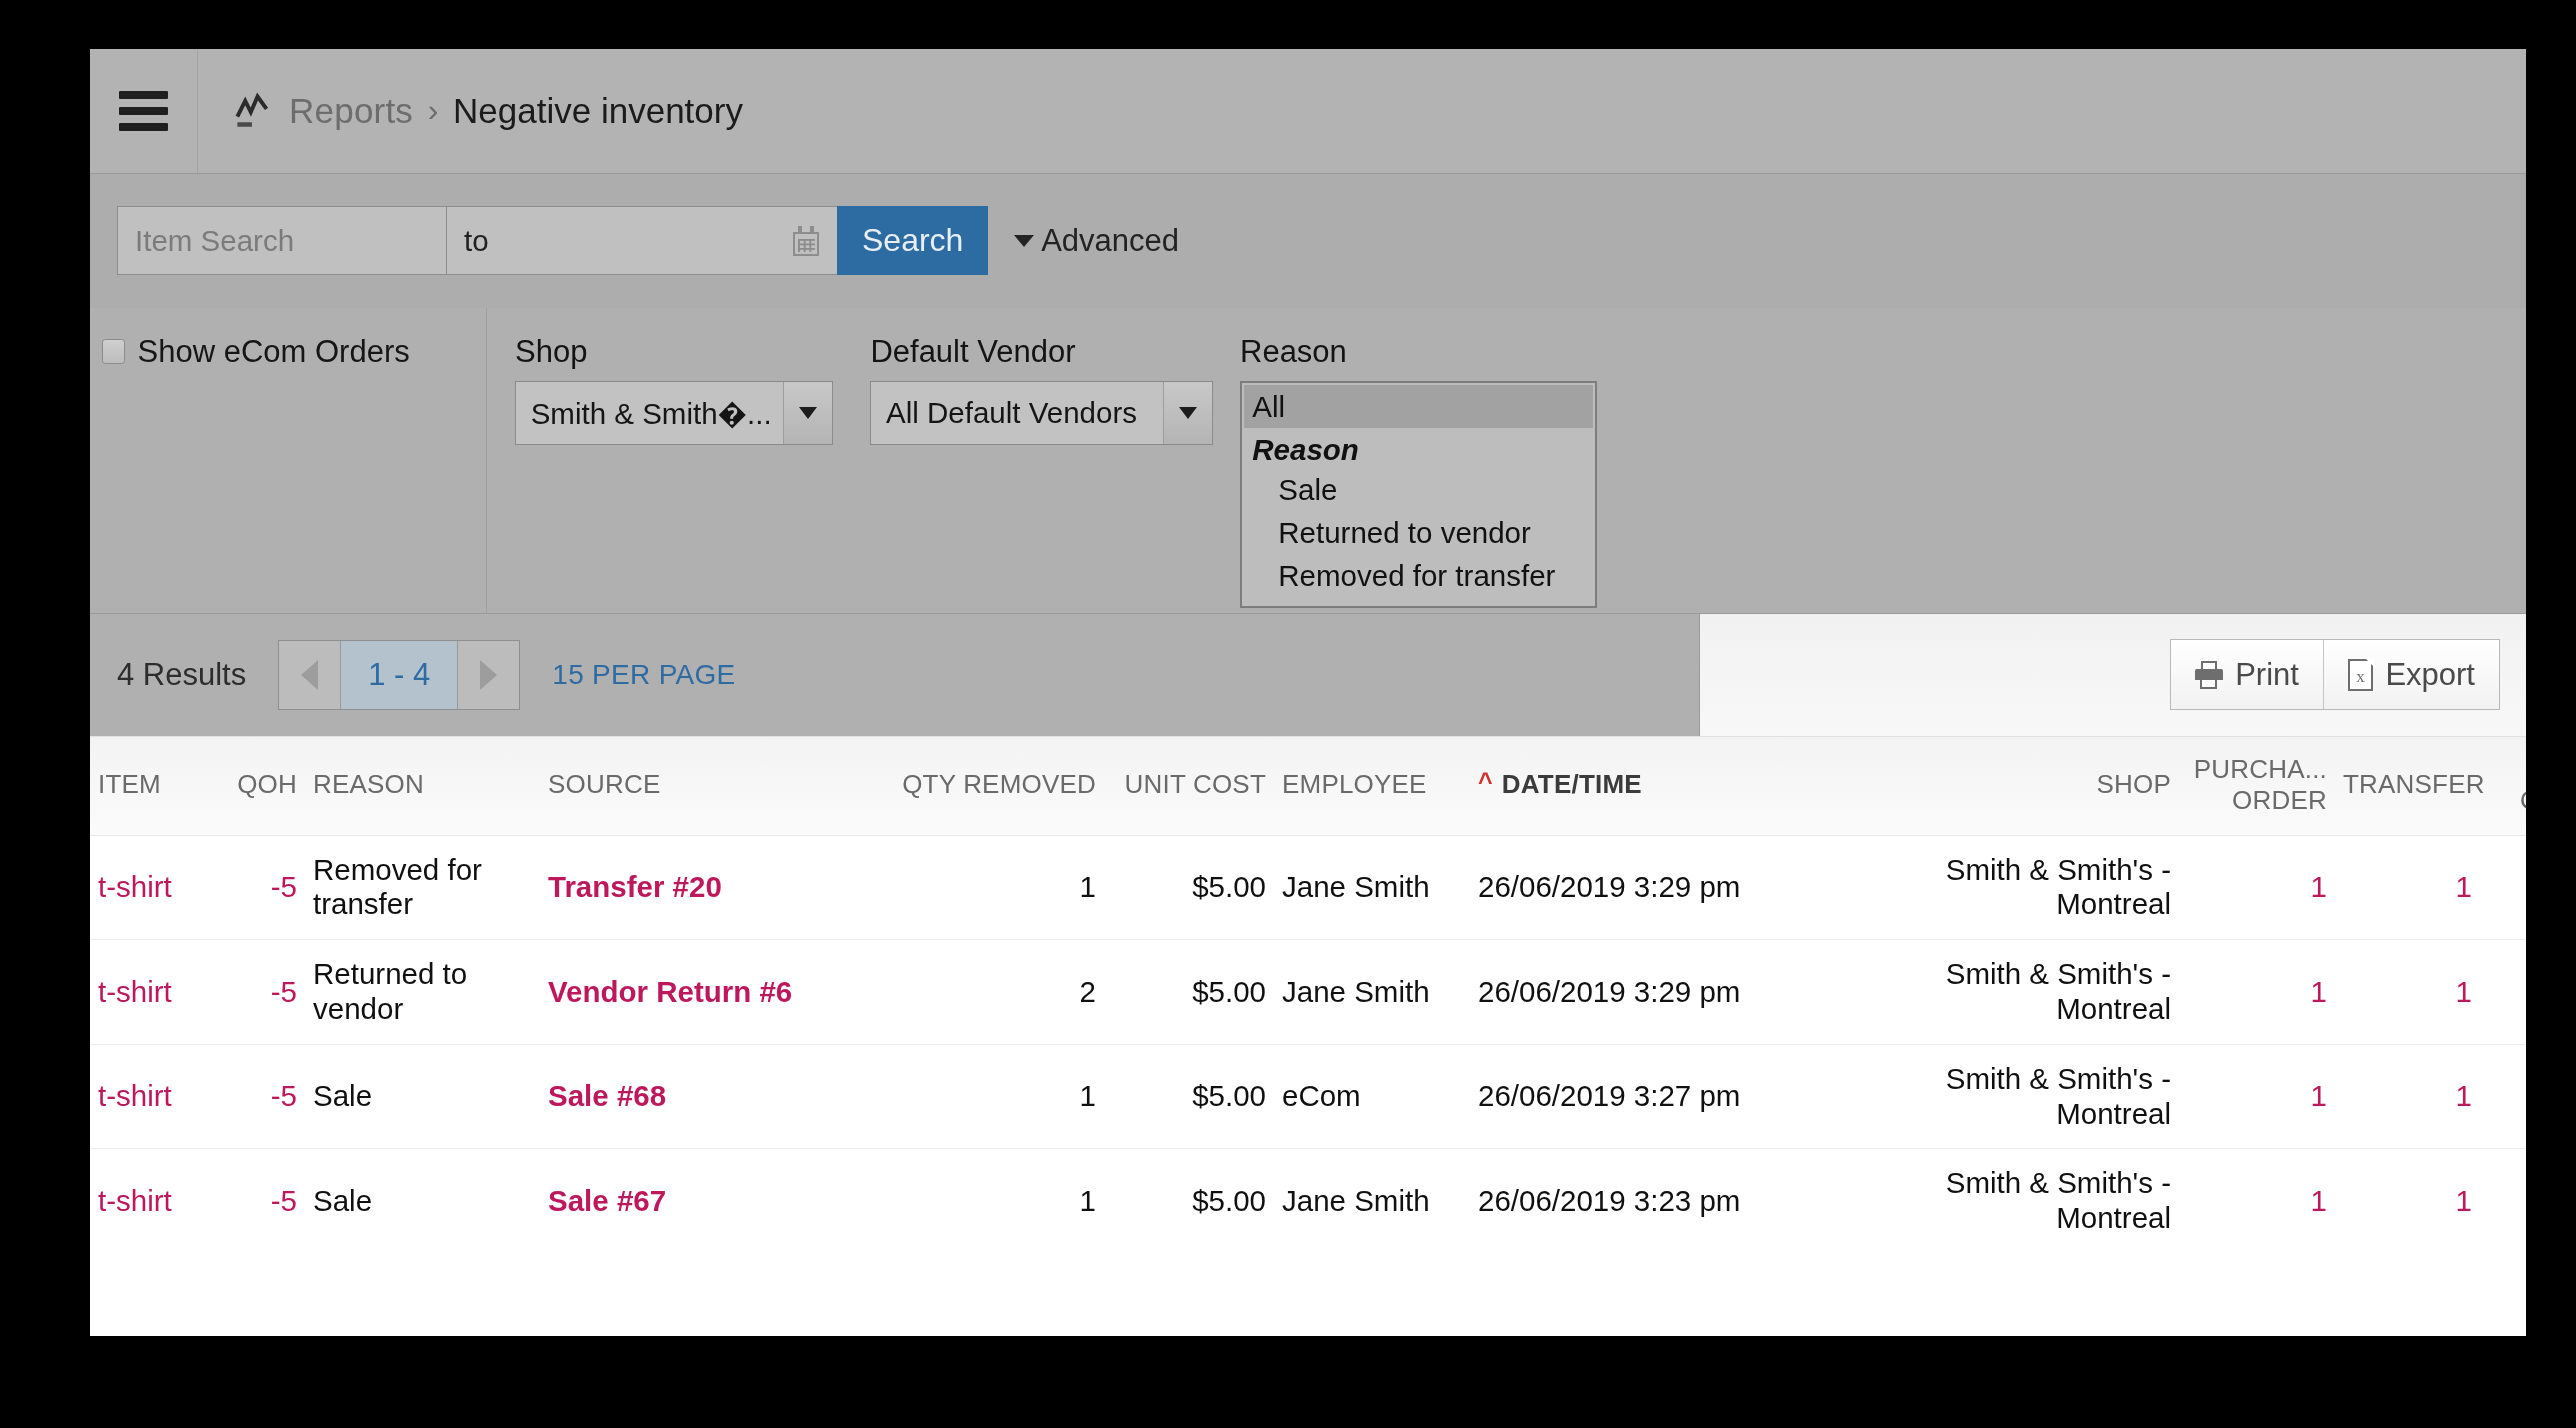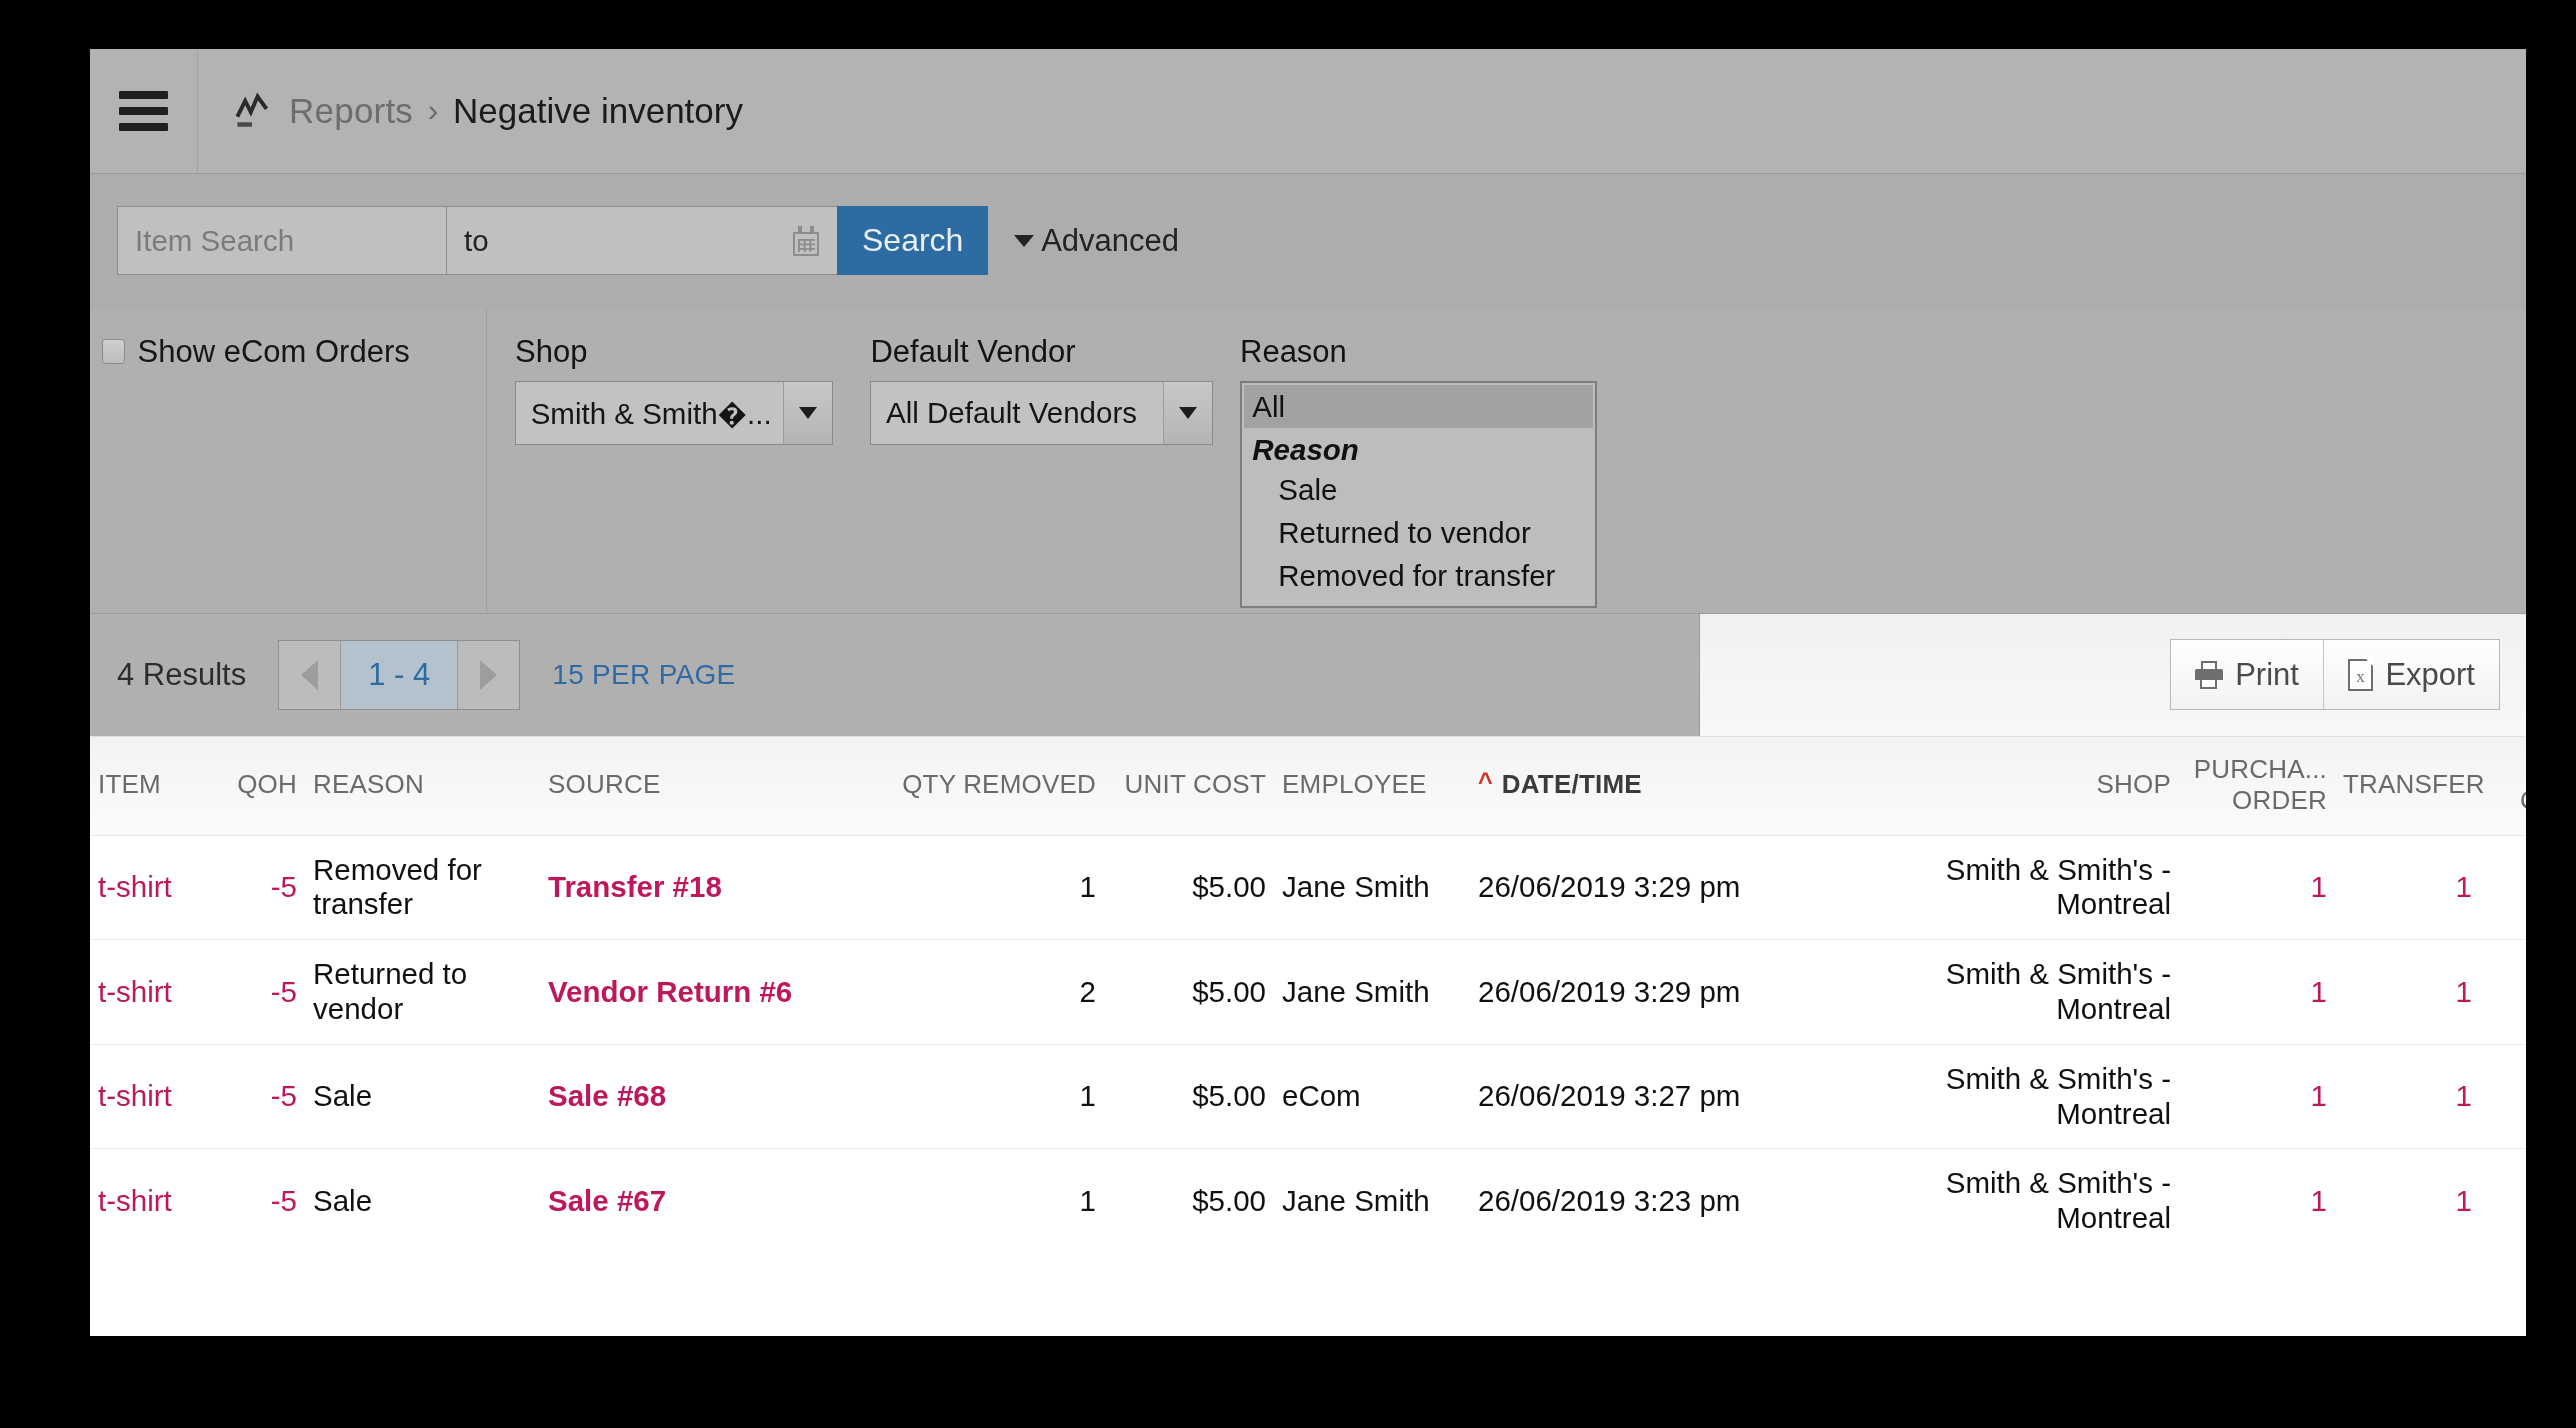--- a/index.html
+++ b/index.html
@@ -503,21 +503,21 @@
               <th class="ta-r"><span>PURCHA... ORDER</span></th>
               <th class="ta-r"><span>TRANSFER</span></th>
               <th class="ta-r"><span>ECOM ORDER</span></th>
             </tr>
         </thead>
         <tbody id="table-body">
             <tr>
               <td class="ta-l"><span class="lnk">t-shirt</span></td>
               <td class="ta-r"><span class="lnk">-5</span></td>
               <td class="ta-l">Removed for transfer</td>
-              <td class="ta-l"><span class="lnk b">Transfer #18</span></td>
+              <td class="ta-l"><span class="lnk b">Transfer #20</span></td>
               <td class="ta-r">1</td>
               <td class="ta-r">$5.00</td>
               <td class="ta-l">Jane Smith</td>
               <td class="ta-l">26/06/2019 3:29 pm</td>
               <td class="ta-r">Smith &amp; Smith's - Montreal</td>
               <td class="ta-r"><span class="lnk">1</span></td>
               <td class="ta-r"><span class="lnk">1</span></td>
               <td class="ta-r">No</td>
             </tr>
             <tr>

